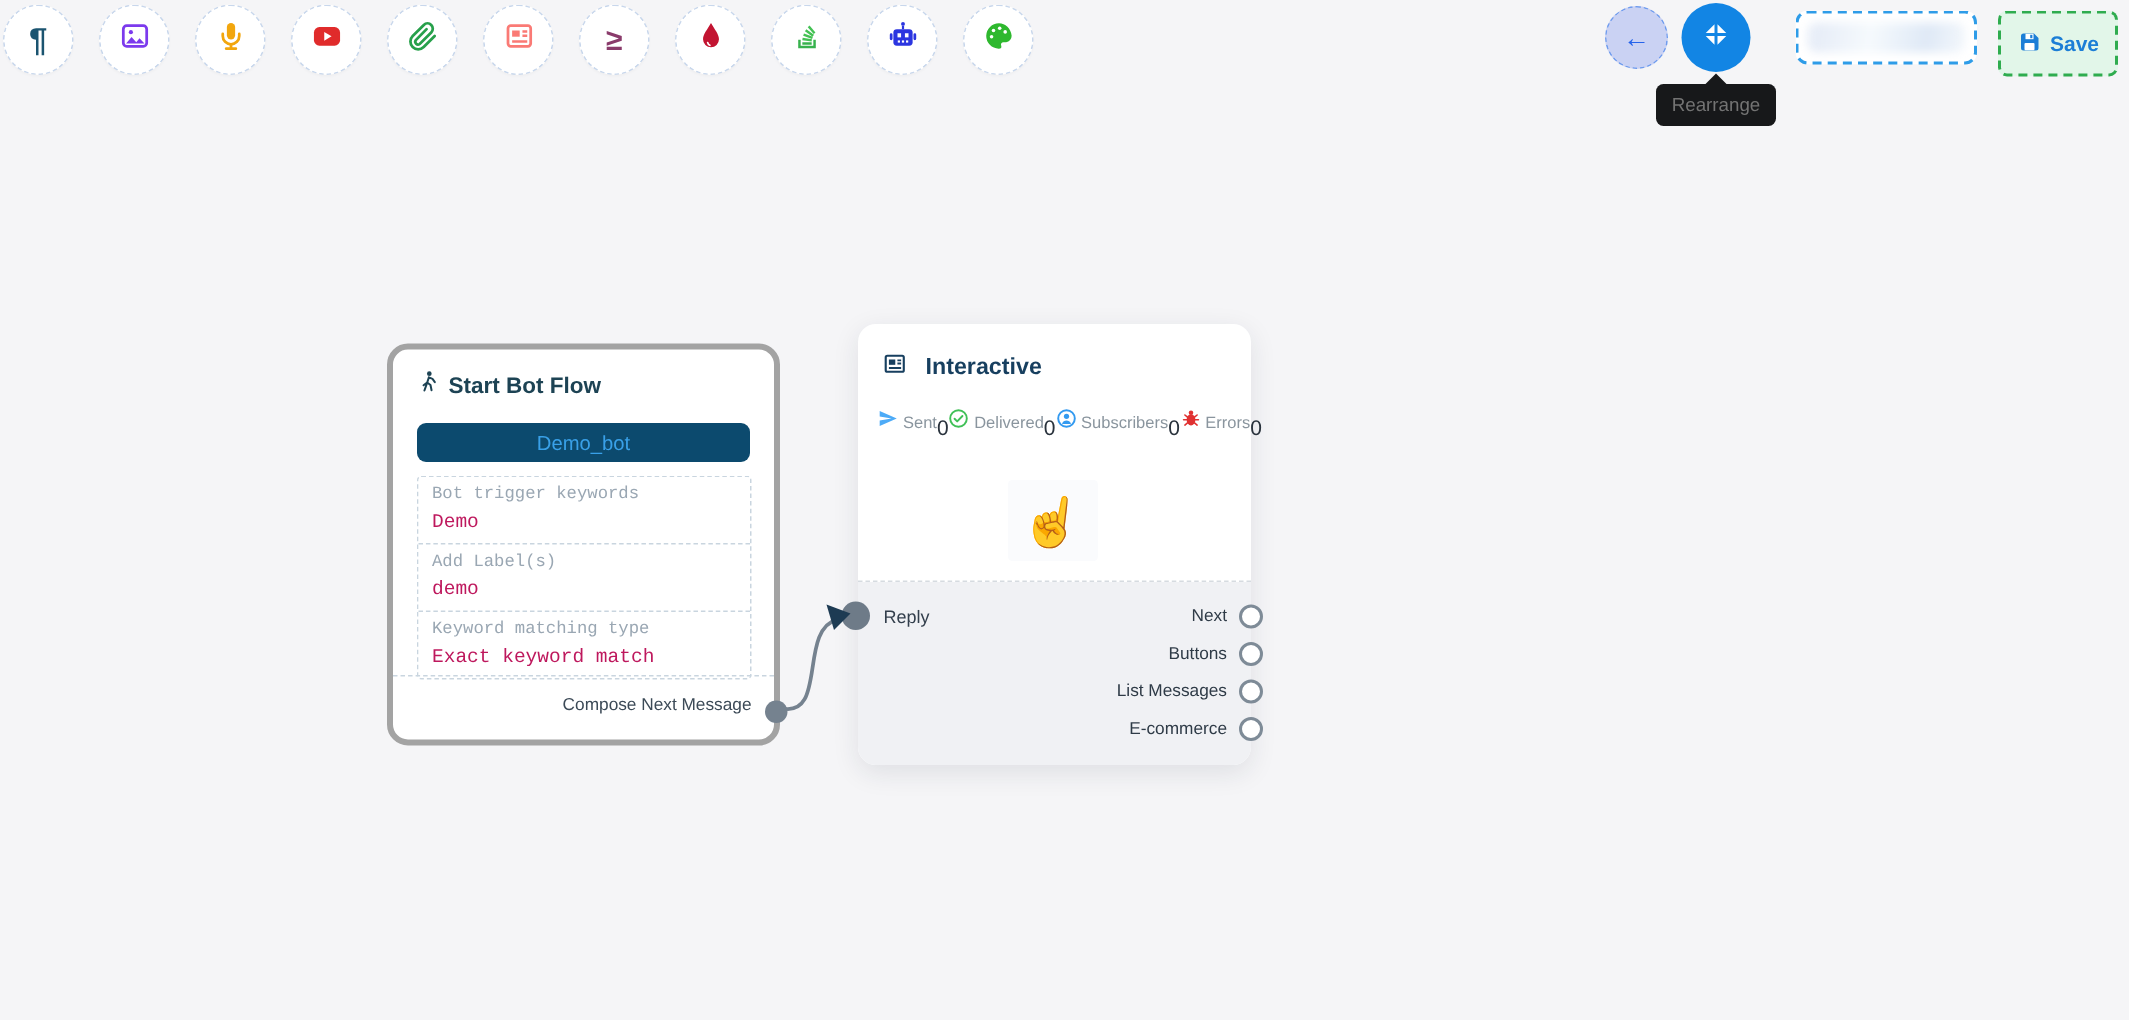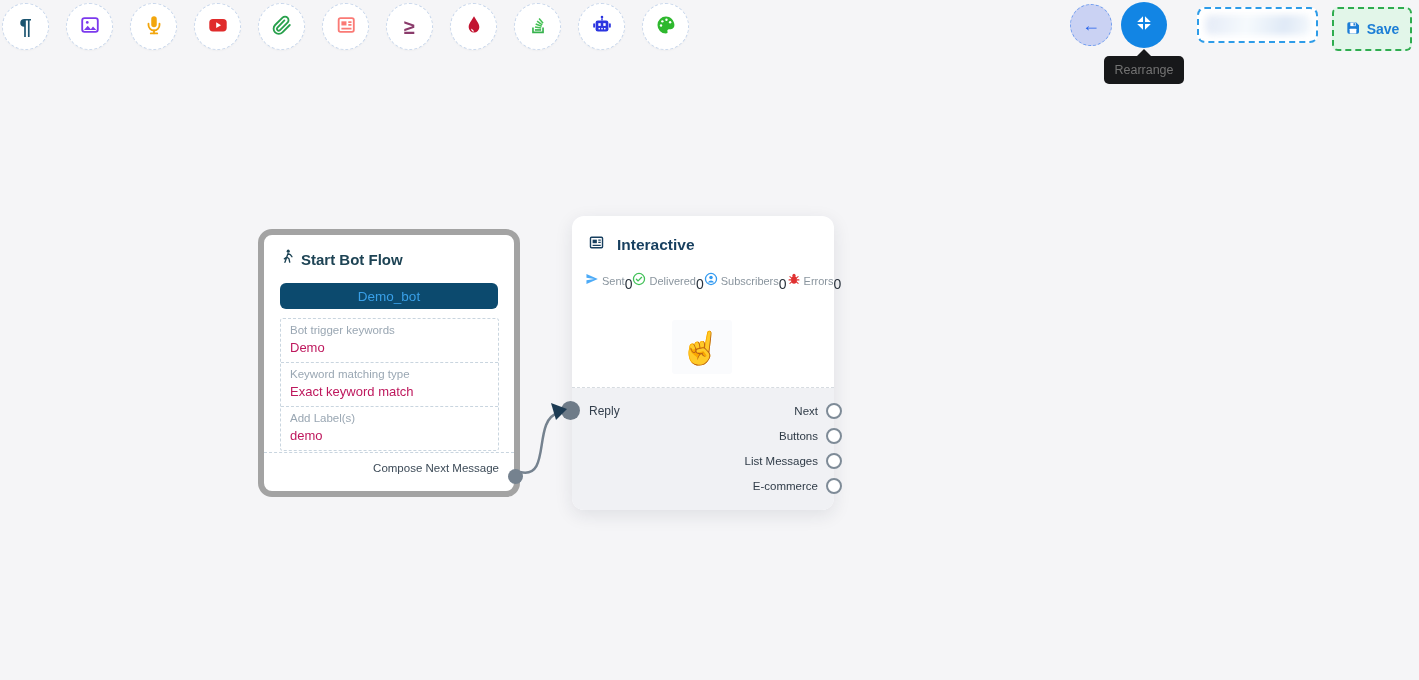--- a/index.html
+++ b/index.html
@@ -26,26 +26,26 @@
   .dashed-input { position:absolute; left:1197px; top:7px; width:121px; height:36px;
     border:2px dashed #2e9ce8; border-radius:8px; background:#fff; overflow:hidden; cursor:text; }
   .blur-blob { position:absolute; left:6px; top:6px; right:6px; bottom:6px; border-radius:6px;
     background:linear-gradient(100deg,#e8eef8 10%,#f6fafd 40%,#dfe9f6 75%,#f4f8fc 100%); filter:blur(3px); }
   .save-btn { position:absolute; left:1332px; top:7px; width:80px; height:44px; background:#e2f6e9;
     border:2px dashed #2fac4f; border-radius:6px; display:flex; align-items:center; justify-content:center;
     gap:6px; color:#1c7ed6; font-size:14px; font-weight:bold; cursor:pointer; }
 
   
   .start-node { position:absolute; left:258px; top:229px; width:262px; height:268px; background:#fff;
-    border:6px solid #a3a3a3; border-radius:14px; }
+    border:4px solid #a3a3a3; border-radius:14px; }
   .sn-header { margin:14px 16px 0; display:flex; align-items:center; gap:6px;
     color:#1d4354; font-size:15px; font-weight:bold; }
   .sn-pill { margin:14px 16px 0; height:26px; background:#0c4a6e; border-radius:6px;
     display:flex; align-items:center; justify-content:center; color:#39a0e8; font-size:13.5px; cursor:pointer; }
-  .sn-fields { margin:9px 15px 0 16px; border:1px dashed #c9d5df; border-radius:3px; }
+  .sn-fields { margin:9px 15px 0 16px; border:1px dashed #c9d5df; border-radius:3px;font-family:Liberation Mono, monospace; }
   .sn-field { padding:5px 9px 7px; cursor:pointer; }
   .sn-field + .sn-field { border-top:1px dashed #c9d5df; }
   .sn-field-label { font-size:11.5px; color:#9aa7b3; margin-bottom:4px; }
   .sn-field-value { font-size:13px; color:#be185d; }
   .sn-sep { position:absolute; left:0; right:0; top:217px; border-top:1.5px dashed #c9d5df; }
   .sn-footer { position:absolute; left:0; right:0; bottom:0; height:47px; display:flex;
     align-items:center; justify-content:flex-end; padding-right:15px; font-size:11.5px; color:#3c4a57; }
   .sn-socket { position:absolute; right:-9px; top:234px; width:15px; height:15px; border-radius:50%;
     background:#75828f; cursor:crosshair; }
 
@@ -195,26 +195,26 @@
   </div>
   <div class="sn-pill">
     <span>Demo_bot</span>
   </div>
   <div class="sn-fields">
     <div class="sn-field">
       <div class="sn-field-label">Bot trigger keywords</div>
       <div class="sn-field-value">Demo</div>
     </div>
     <div class="sn-field">
+      <div class="sn-field-label">Add Label(s)</div>
+      <div class="sn-field-value">demo</div>
+    </div>
+    <div class="sn-field">
       <div class="sn-field-label">Keyword matching type</div>
       <div class="sn-field-value">Exact keyword match</div>
-    </div>
-    <div class="sn-field">
-      <div class="sn-field-label">Add Label(s)</div>
-      <div class="sn-field-value">demo</div>
     </div>
   </div>
   <div class="sn-sep"></div>
   <div class="sn-footer">
     <span>Compose Next Message</span>
   </div>
   <div class="sn-socket"></div>
 </div>
 
 <div class="int-node">

